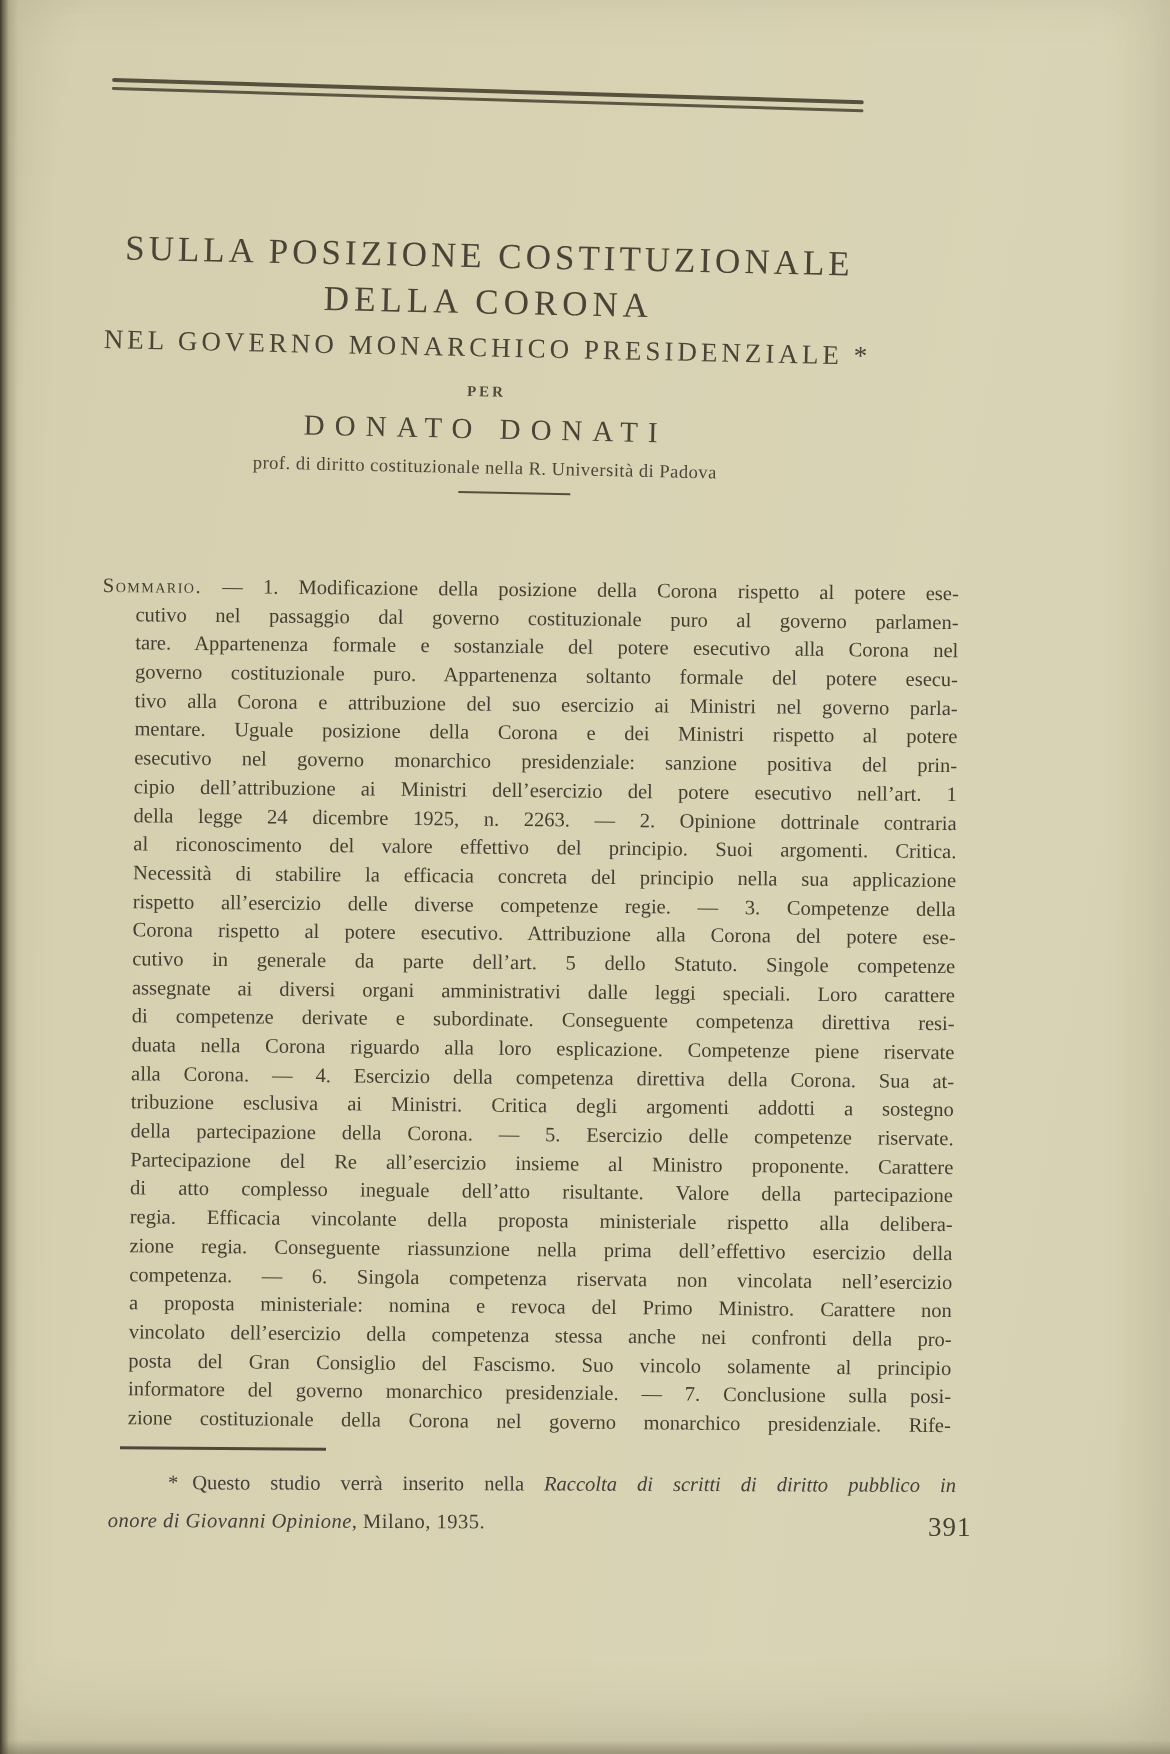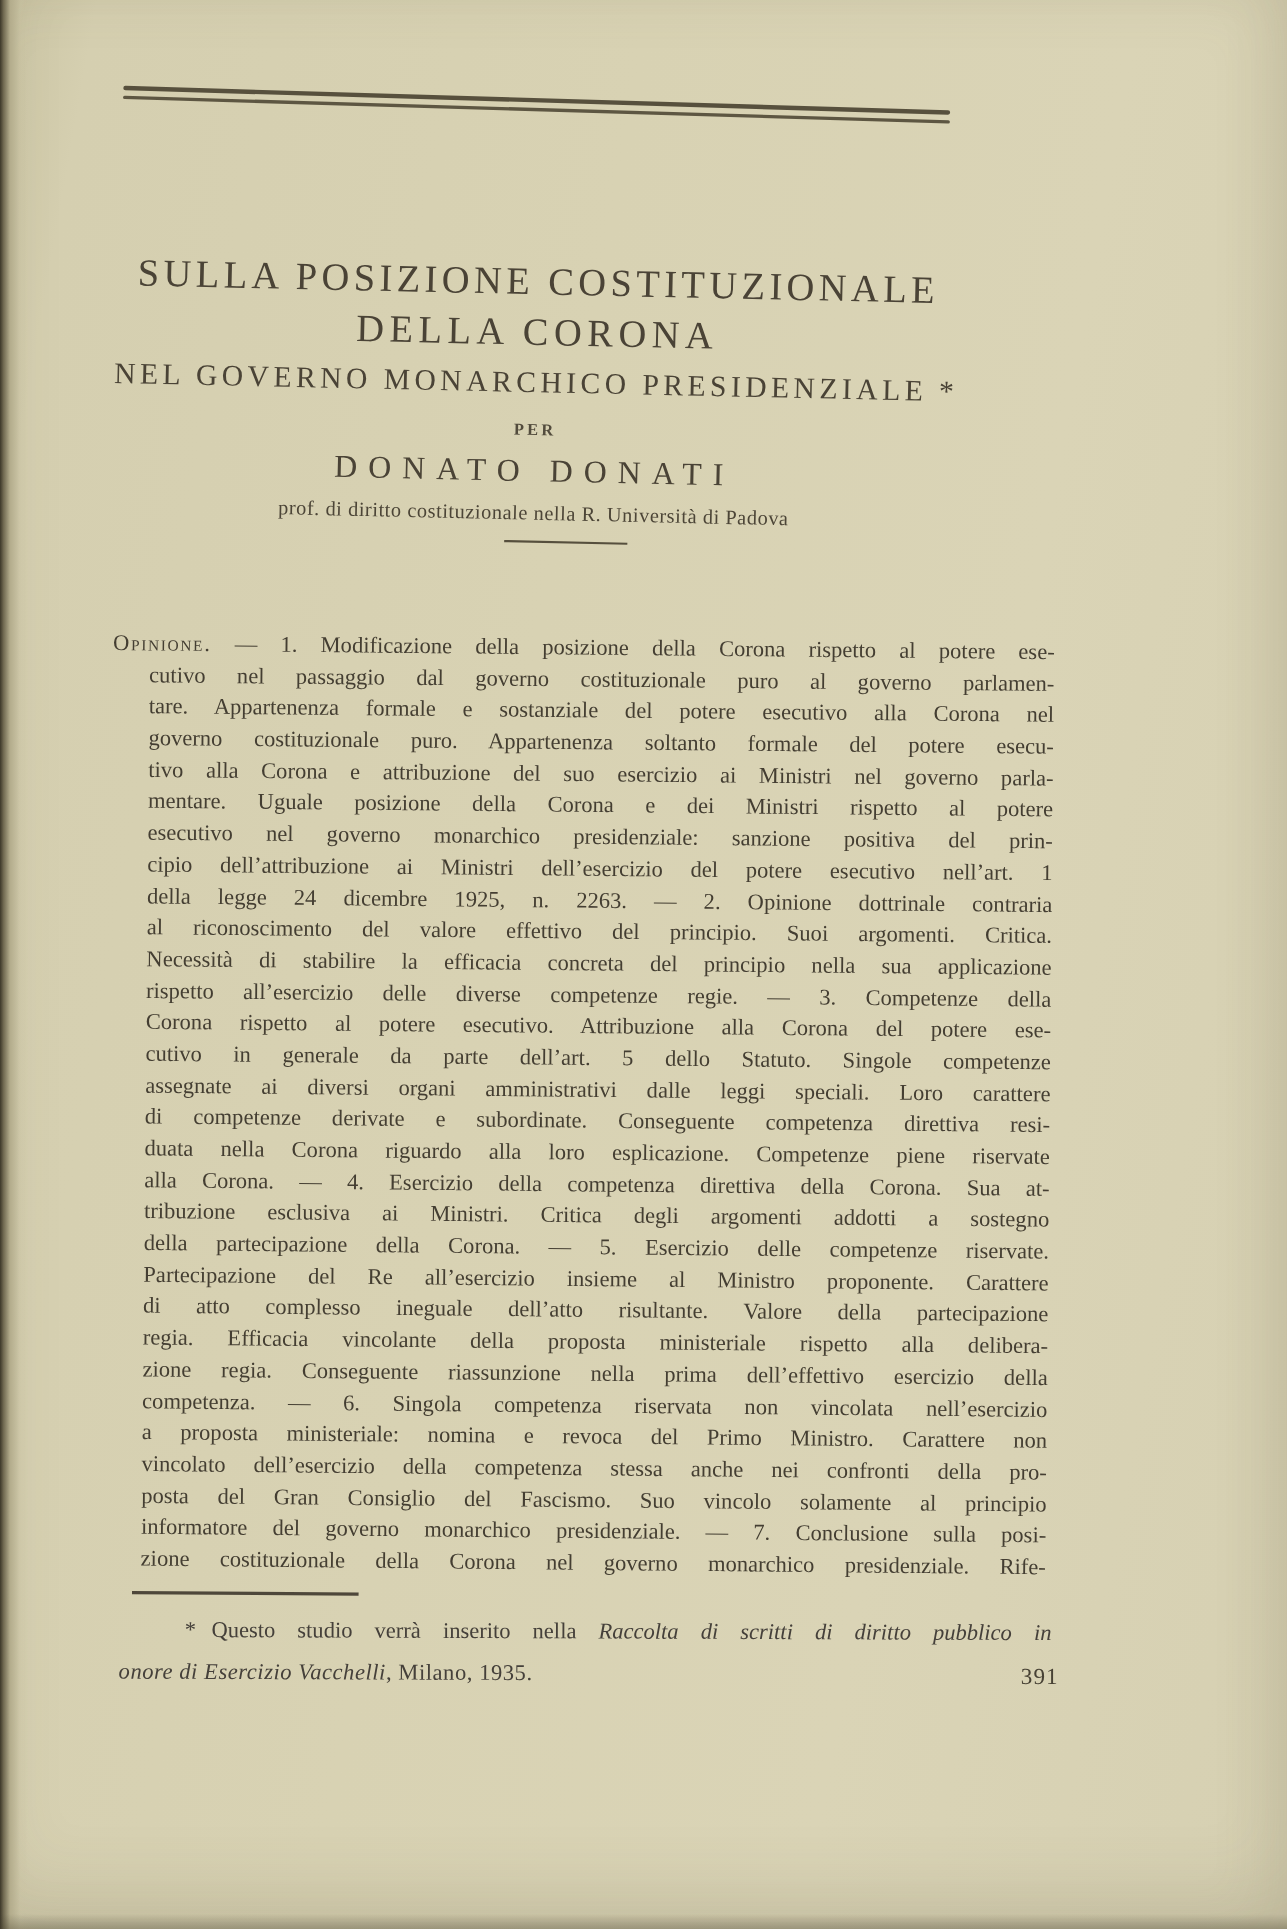--- a/index.html
+++ b/index.html
@@ -73,21 +73,21 @@
     font-size:20.5px; color:#45403a;
     transform:rotate(0.2deg); transform-origin:top left;
   }
   .f-line1 { text-indent:60px; text-align:justify; text-align-last:justify; line-height:30px; }
   .f-line2 { margin-top:8px; line-height:30px; letter-spacing:0.5px; }
   .it { font-style:italic; }
   .f-marker { padding-right:14px; }
 
   .page-number {
     position:absolute; left:928px; top:1512px;
-    font-size:21px; letter-spacing:1px; color:#474134;
+    font-size:27px; letter-spacing:1px; color:#474134;
   }
 </style>
 </head>
 <body>
 
 <div class="page">
   <div class="edge-left"></div>
   <div class="edge-bottom"></div>
 
   <div class="header-rule">
@@ -100,21 +100,21 @@
     <div class="title-l2">DELLA CORONA</div>
     <div class="title-l3">NEL GOVERNO MONARCHICO PRESIDENZIALE *</div>
     <div class="byline">PER</div>
     <div class="author">DONATO DONATI</div>
     <div class="affiliation">prof. di diritto costituzionale nella R. Università di Padova</div>
     <div class="affil-rule"></div>
   </header>
 
   <section class="summary">
     <div class="s-line first">
-      <span class="sc">Opinione.</span>
+      <span class="sc">Sommario.</span>
       <span>— 1. Modificazione della posizione della Corona rispetto al potere ese-</span>
     </div>
     <div class="s-line">cutivo nel passaggio dal governo costituzionale puro al governo parlamen-</div>
     <div class="s-line">tare. Appartenenza formale e sostanziale del potere esecutivo alla Corona nel</div>
     <div class="s-line">governo costituzionale puro. Appartenenza soltanto formale del potere esecu-</div>
     <div class="s-line">tivo alla Corona e attribuzione del suo esercizio ai Ministri nel governo parla-</div>
     <div class="s-line">mentare. Uguale posizione della Corona e dei Ministri rispetto al potere</div>
     <div class="s-line">esecutivo nel governo monarchico presidenziale: sanzione positiva del prin-</div>
     <div class="s-line">cipio dell’attribuzione ai Ministri dell’esercizio del potere esecutivo nell’art. 1</div>
     <div class="s-line">della legge 24 dicembre 1925, n. 2263. — 2. Opinione dottrinale contraria</div>
@@ -141,18 +141,18 @@
     <div class="s-line">zione costituzionale della Corona nel governo monarchico presidenziale. Rife-</div>
   </section>
 
   <div class="footnote-rule"></div>
 
   <footer class="footnote">
     <div class="f-line1">
       <span class="f-marker">*</span><span>Questo studio verrà inserito nella </span><span class="it">Raccolta di scritti di diritto pubblico in</span>
     </div>
     <div class="f-line2">
-      <span class="it">onore di Esercizio Vacchelli</span><span>, Milano, 1935.</span>
+      <span class="it">onore di Giovanni Opinione</span><span>, Milano, 1935.</span>
     </div>
   </footer>
 
   <div class="page-number">391</div>
 </div>
 
 </body></html>

